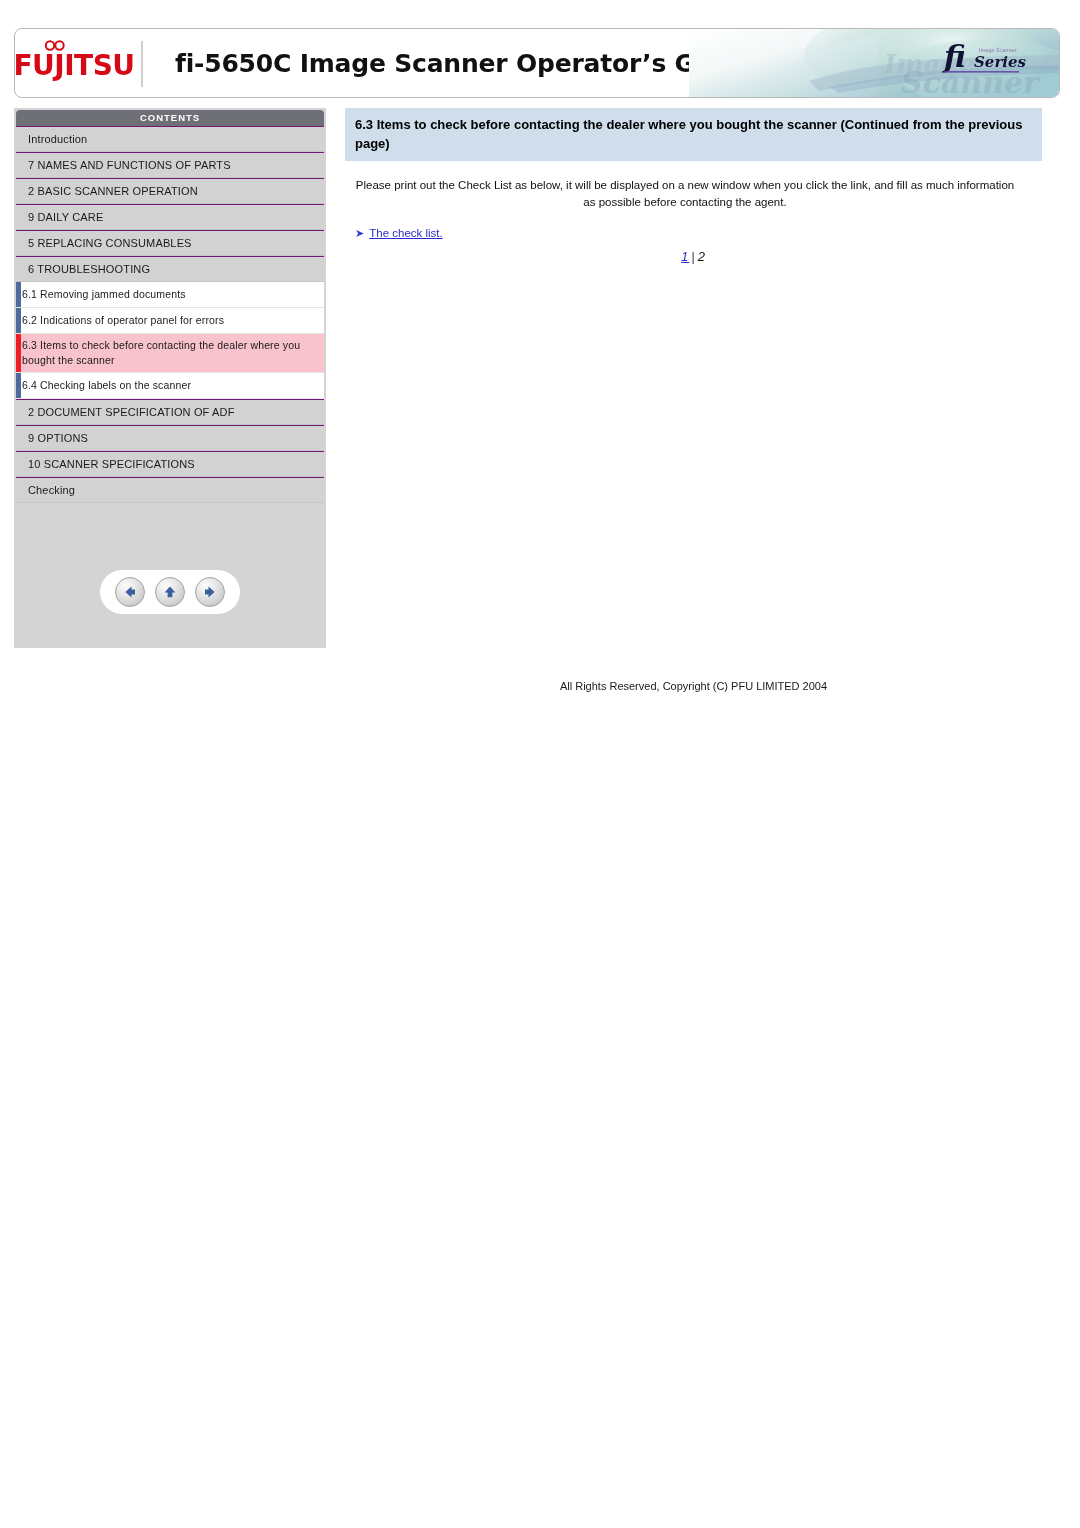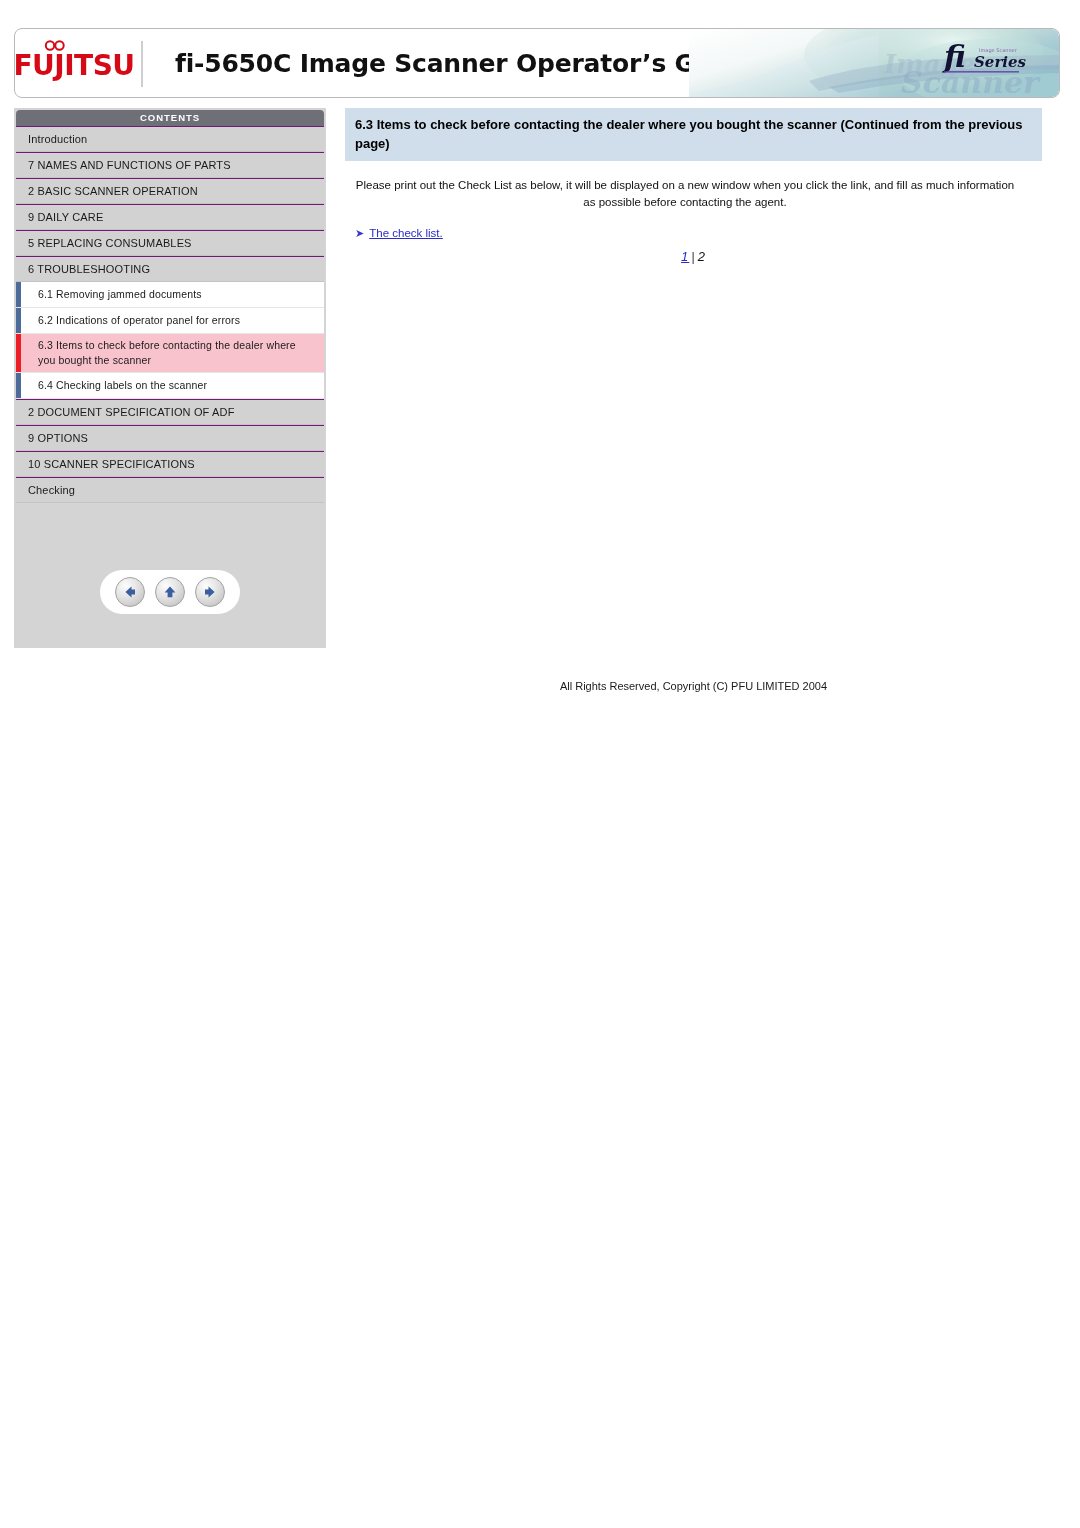--- a/index.html
+++ b/index.html
@@ -123,21 +123,21 @@
     color: #1a1a1a;
     background: #d2d2d2;
     border-bottom: 1px solid #c4c4c4;
     border-top: 1px solid #701a75;
     letter-spacing: 0.15px;
   }
   .toc-item.sub {
     background: #ffffff;
     border-top: none;
     border-bottom: 1px solid #e6e6e6;
-    padding-left: 22px;
+    padding-left: 6px;
     font-size: 10.5px;
     line-height: 15px;
     align-items: center;
   }
   .toc-item.sub::before {
     content: "";
     position: absolute;
     left: 0; top: 0; bottom: 0;
     width: 5px;
     background: #4c6b9b;

